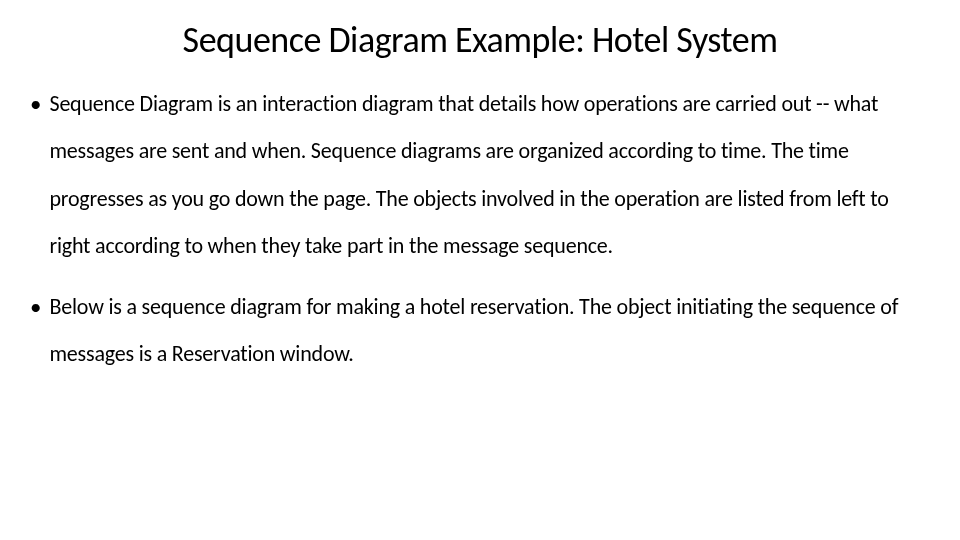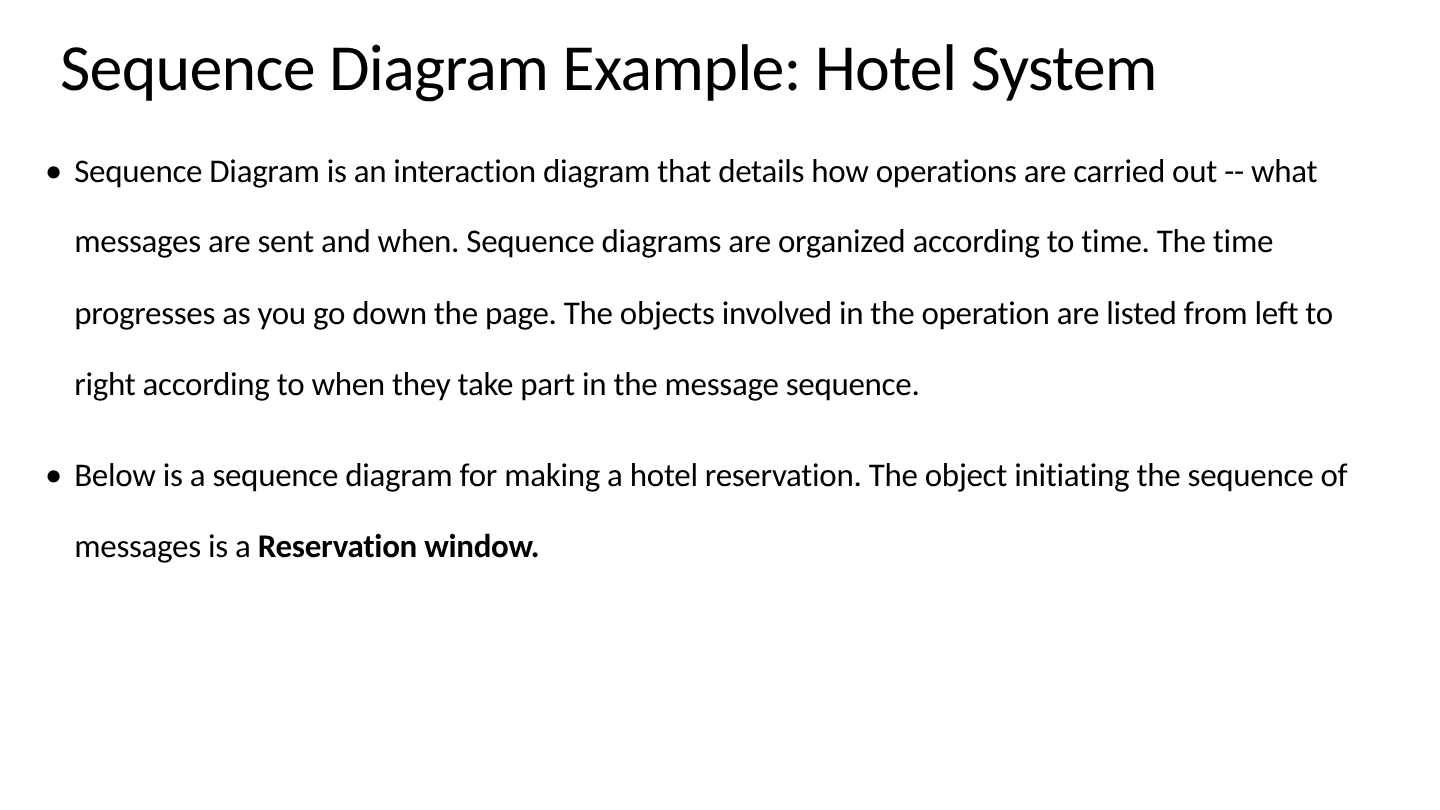--- a/index.html
+++ b/index.html
@@ -10,23 +10,23 @@
     body {
       width: 960px;
       height: 540px;
       background: #ffffff;
       font-family: Calibri, "Segoe UI", Arial, sans-serif;
       color: #000000;
       padding: 0;
       overflow: hidden;
     }
     .slide-title {
-      font-size: 44px;
+      font-size: 36px;
       font-weight: 400;
-      text-align: left;
+      text-align: center;
       padding: 18px 40px 8px 40px;
       letter-spacing: -0.5px;
     }
     .content {
       padding: 10px 30px 0 30px;
     }
     .bullet {
       display: flex;
       margin-bottom: 14px;
     }
@@ -35,21 +35,21 @@
       line-height: 2.15;
       margin-right: 8px;
       flex-shrink: 0;
     }
     .bullet-text {
       font-size: 22px;
       line-height: 2.15;
       letter-spacing: -0.2px;
     }
     .bold {
-      font-weight: 700;
+      font-weight: 400;
     }
   </style>
 </head>
 <body>
 
 <h1 class="slide-title">Sequence Diagram Example: Hotel System</h1>
 
 <div class="content">
   <div class="bullet">
     <span class="bullet-marker">•</span>

